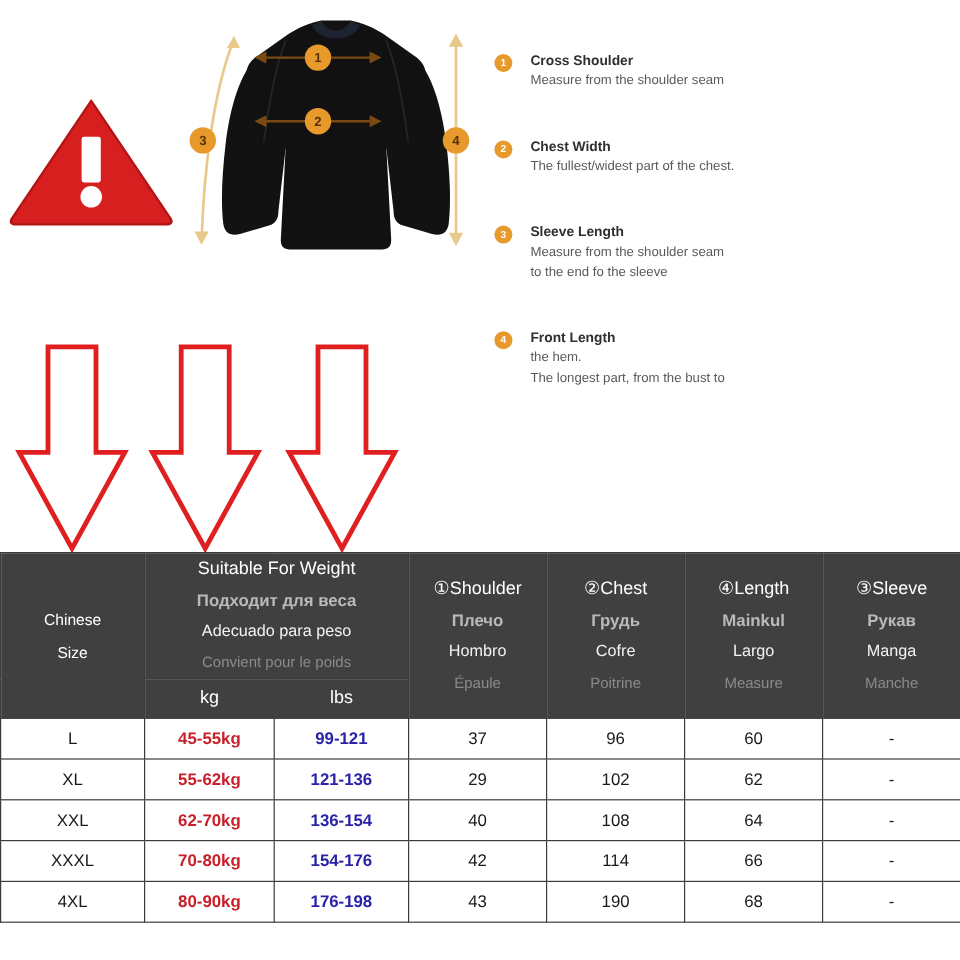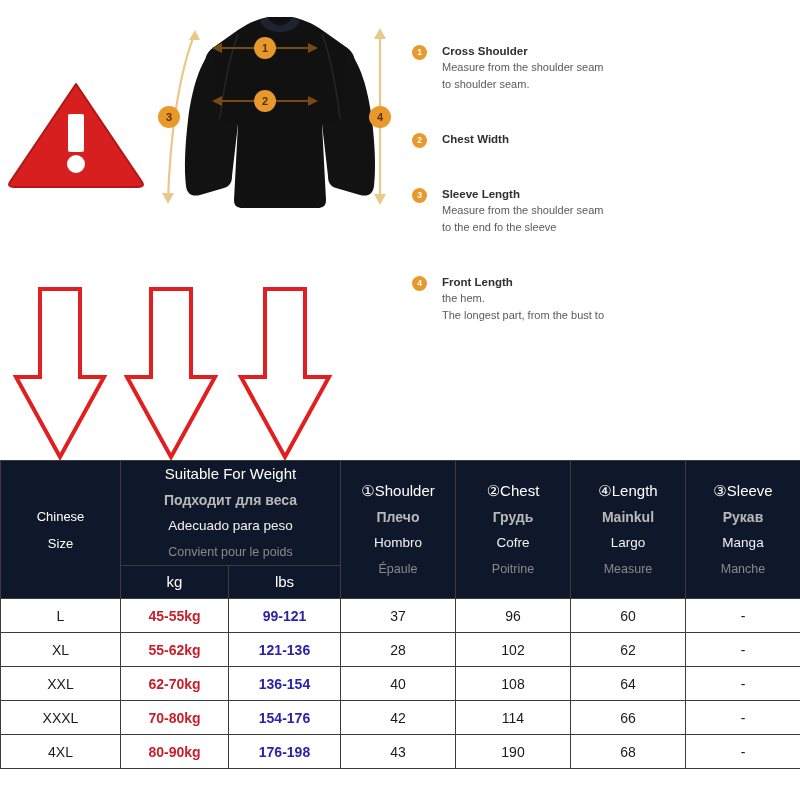--- a/index.html
+++ b/index.html
@@ -35,21 +35,21 @@
 
   
   #tablewrap{position:absolute;left:0;top:460px;width:800px;}
   table.sz{border-collapse:collapse;width:800px;table-layout:fixed;}
   table.sz td{
     border:1px solid #3c3c3c;
     text-align:center;vertical-align:middle;
     padding:0;
   }
   
-  .hd{background:#0f172a;}
+  .hd{background:#404040;}
   .hd .l1{font-size:15px;color:#ffffff;line-height:26px;white-space:nowrap;}
   .hd .l2{font-size:14px;color:#b9b9b9;font-weight:bold;line-height:26px;white-space:nowrap;}
   .hd .l3{font-size:13.5px;color:#f2f2f2;line-height:26px;white-space:nowrap;}
   .hd .l4{font-size:12.5px;color:#8a8a8a;line-height:26px;white-space:nowrap;}
   .hd .sub{font-size:15px;color:#ffffff;line-height:32px;}
   .hd .cn{font-size:13px;color:#ffffff;line-height:27px;}
 
   
   .bd{background:#ffffff;height:33px;}
   .v-size{font-size:14px;color:#1a1a1a;}
@@ -127,26 +127,26 @@
       <text x="230" y="121" text-anchor="middle" font-family="Liberation Sans, sans-serif" font-size="11" font-weight="bold" fill="#5a3207">4</text>
     </g>
   </svg>
 
   <div id="legend">
 
     <div class="leg-item">
       <div class="leg-badge">1</div>
       <div class="leg-title">Cross Shoulder</div>
       <div class="leg-desc">Measure from the shoulder seam</div>
-      <div class="leg-desc">to shoulder seam.</div>
     </div>
 
     <div class="leg-item">
       <div class="leg-badge">2</div>
       <div class="leg-title">Chest Width</div>
+      <div class="leg-desc">The fullest/widest part of the chest.</div>
     </div>
 
     <div class="leg-item">
       <div class="leg-badge">3</div>
       <div class="leg-title">Sleeve Length</div>
       <div class="leg-desc">Measure from the shoulder seam</div>
       <div class="leg-desc">to the end fo the sleeve</div>
     </div>
 
     <div class="leg-item">
@@ -232,21 +232,21 @@
     <td class="bd"><span class="v-lbs">99-121</span></td>
     <td class="bd"><span class="v-num">37</span></td>
     <td class="bd"><span class="v-num">96</span></td>
     <td class="bd"><span class="v-num">60</span></td>
     <td class="bd"><span class="v-num">-</span></td>
   </tr>
   <tr>
     <td class="bd"><span class="v-size">XL</span></td>
     <td class="bd"><span class="v-kg">55-62kg</span></td>
     <td class="bd"><span class="v-lbs">121-136</span></td>
-    <td class="bd"><span class="v-num">28</span></td>
+    <td class="bd"><span class="v-num">29</span></td>
     <td class="bd"><span class="v-num">102</span></td>
     <td class="bd"><span class="v-num">62</span></td>
     <td class="bd"><span class="v-num">-</span></td>
   </tr>
   <tr>
     <td class="bd"><span class="v-size">XXL</span></td>
     <td class="bd"><span class="v-kg">62-70kg</span></td>
     <td class="bd"><span class="v-lbs">136-154</span></td>
     <td class="bd"><span class="v-num">40</span></td>
     <td class="bd"><span class="v-num">108</span></td>

